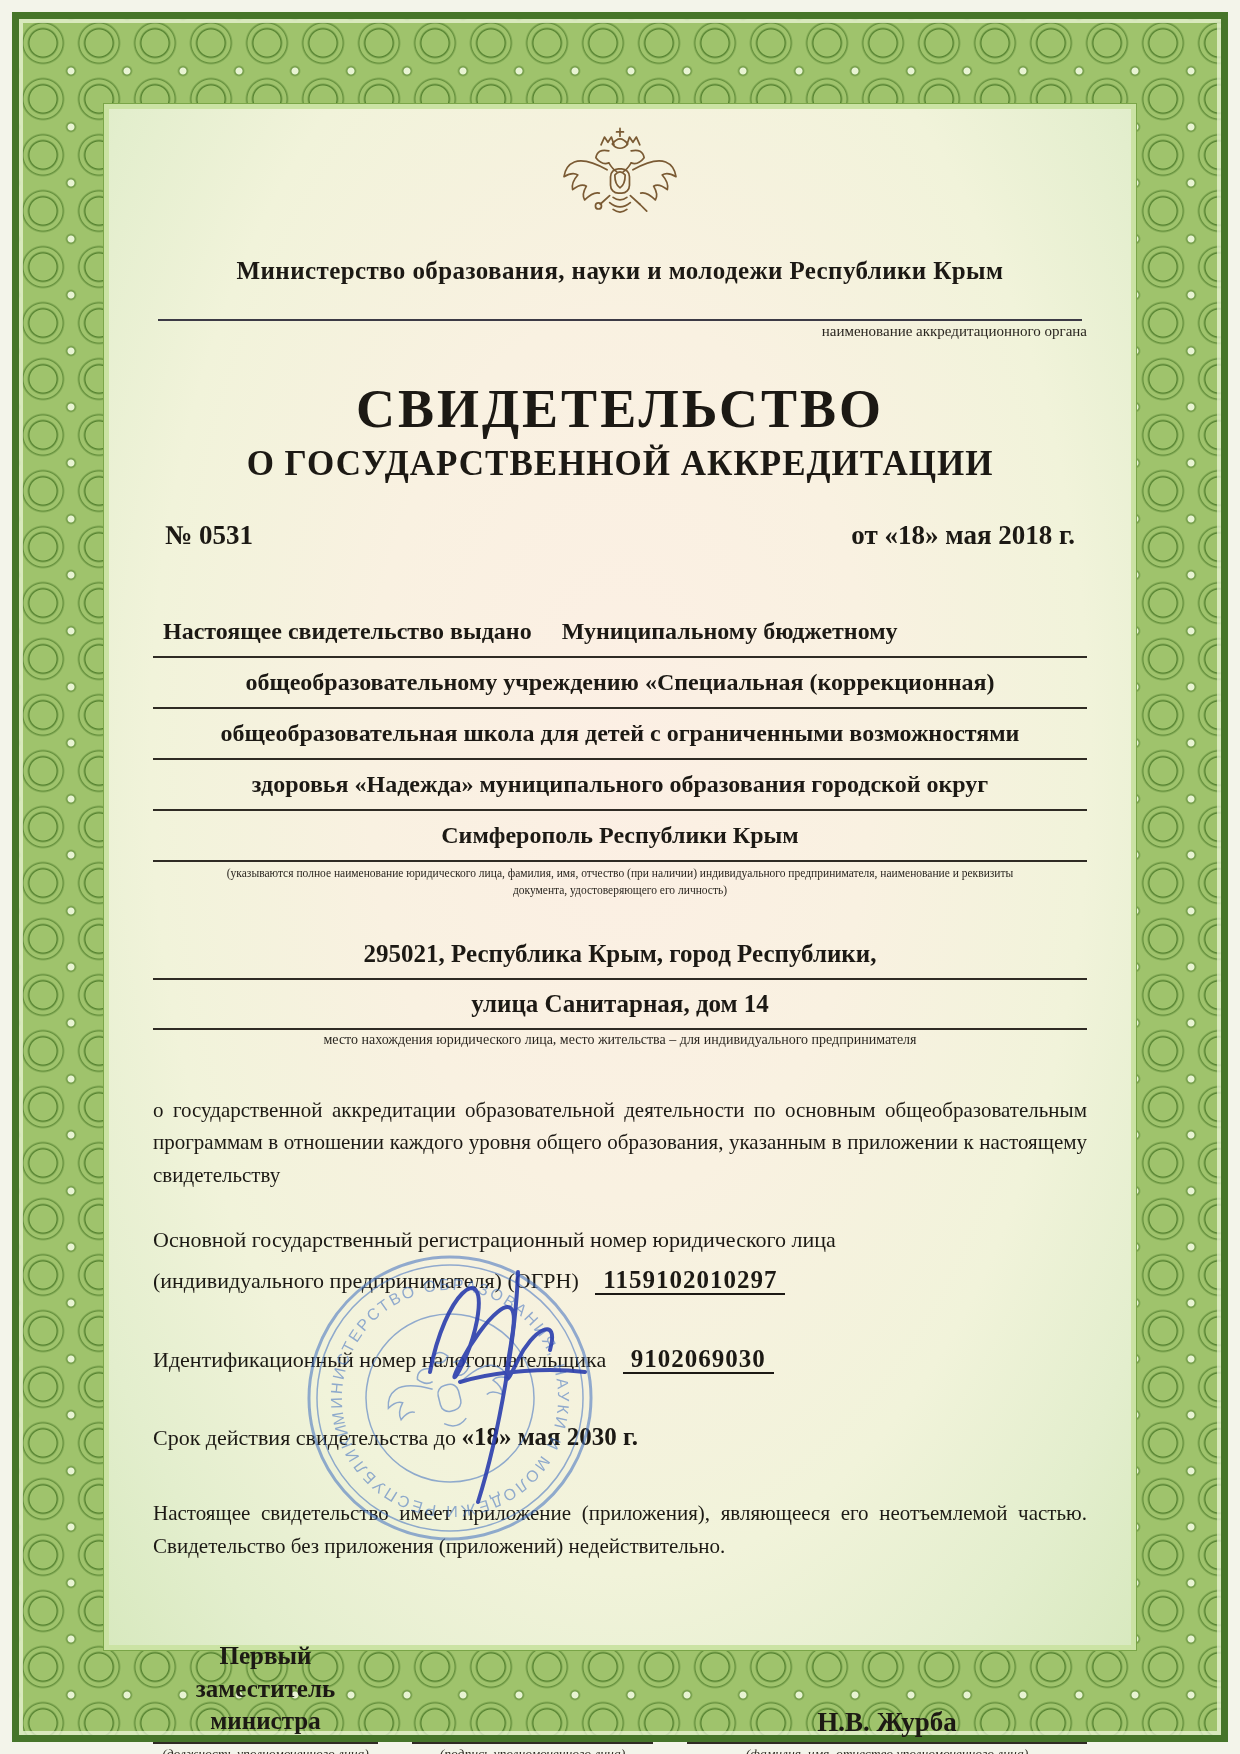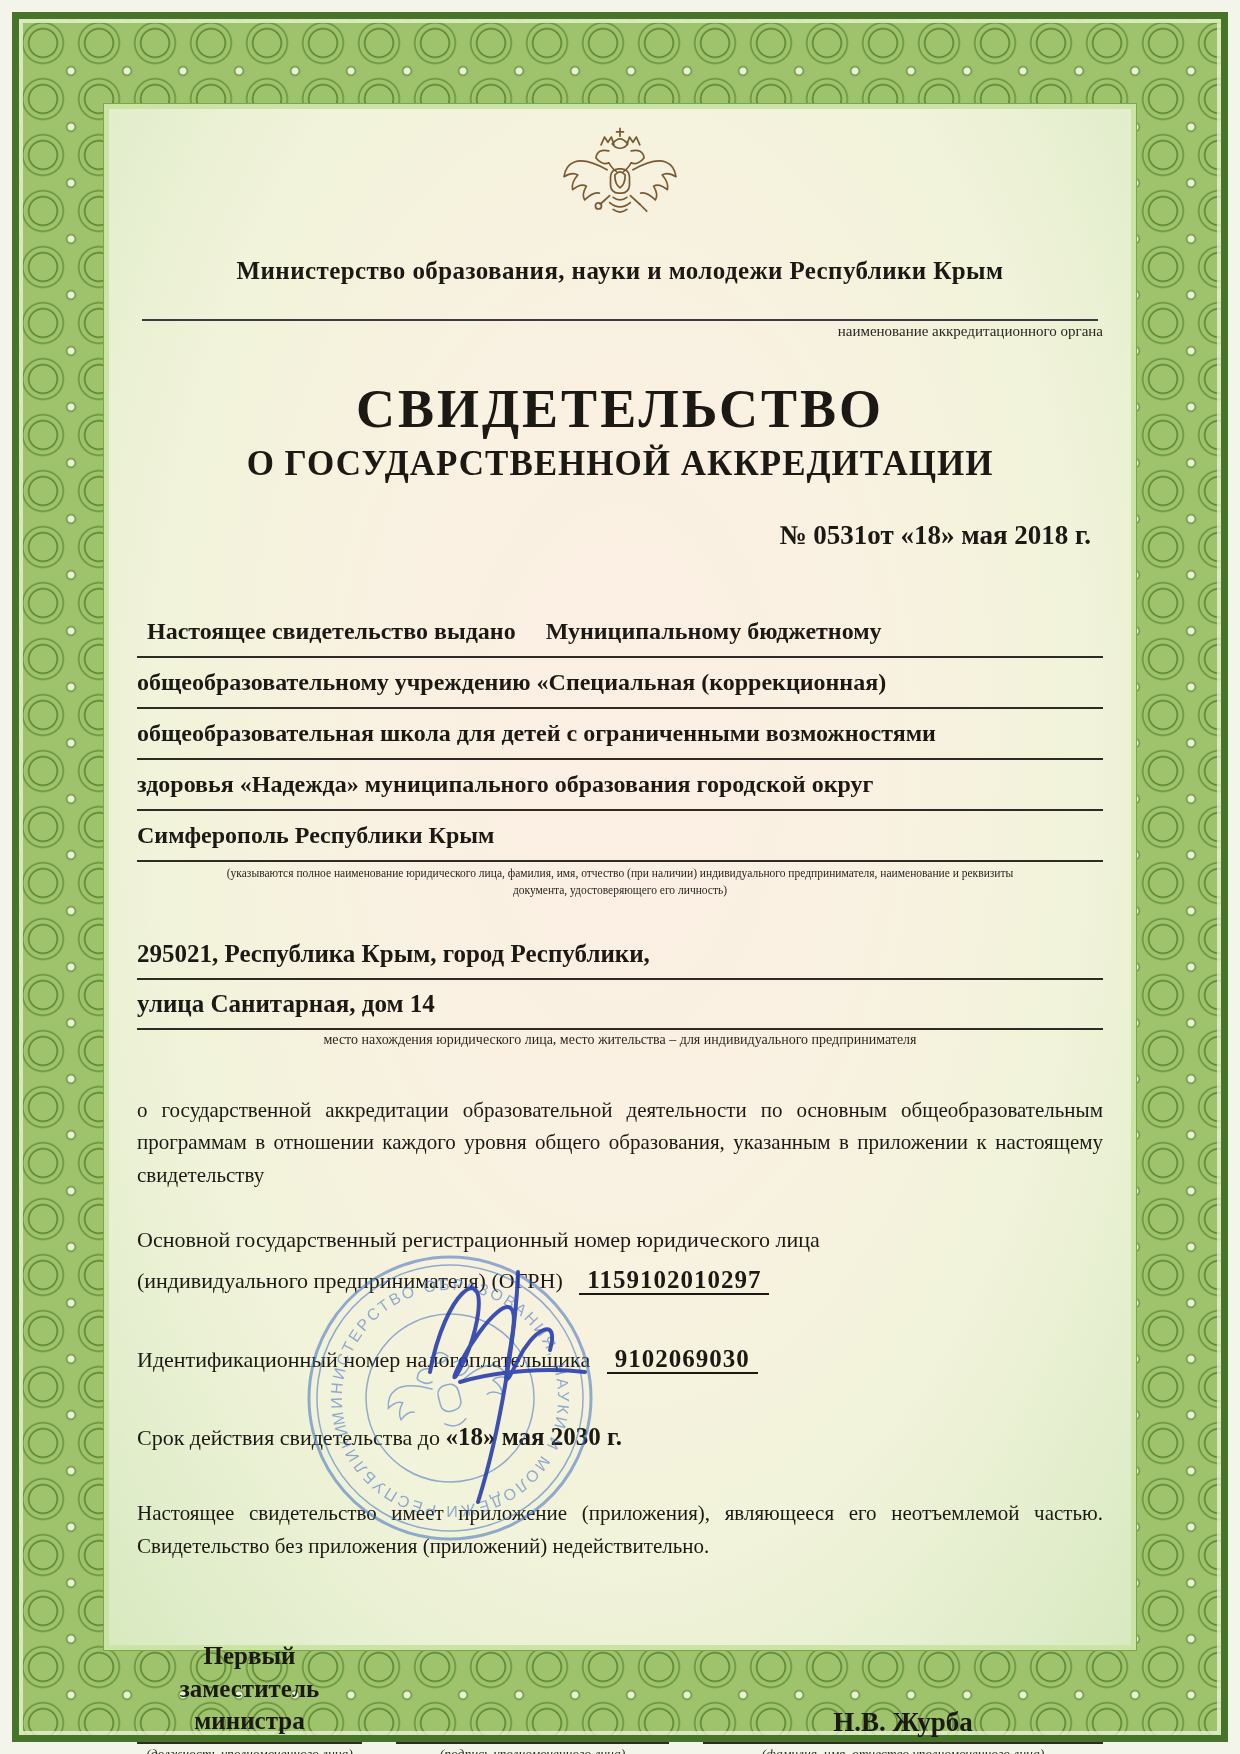--- a/index.html
+++ b/index.html
@@ -23,46 +23,46 @@
     background-size:56px 56px,56px 56px;
     background-position:0 0,28px 28px;
     border:3px solid #46752a;
     box-shadow: inset 0 0 0 4px #46752a, inset 0 0 0 8px rgba(236,246,216,.75);
   }
   .interior{
     position:absolute;inset:104px;
     background:radial-gradient(ellipse at 50% 42%, #fcefe4 0%, #f9f1e1 35%, #f1f3da 65%, #e3eecd 85%, #d8e9bf 100%);
     border:5px solid #cbe3a4;
     box-shadow:0 0 0 1px #7aa548;
-    padding:0 28px;
+    padding:0 44px;
     box-sizing:border-box;
     text-align:center;
   }
   .emblem{margin-top:16px;}
   .ministry{
     margin-top:16px;
     font-size:25px;font-weight:bold;letter-spacing:.4px;
   }
   .org-rule{
     margin:34px auto 0 auto;width:99%;
     border-top:2px solid #3c3a45;
   }
   .org-caption{font-size:15px;margin-top:2px;color:#2a2620;text-align:right;}
   .title1{margin-top:38px;font-size:54px;font-weight:bold;letter-spacing:3px;}
   .title2{margin-top:4px;font-size:35px;font-weight:bold;letter-spacing:1px;}
   .numrow{
-    margin-top:36px;display:flex;justify-content:flex-end;
+    margin-top:36px;display:flex;justify-content:space-between;
     padding:0 12px;font-size:27px;font-weight:bold;
   }
   .issued{margin-top:56px;}
   .form-line{
     border-bottom:2px solid #2f2b24;
     font-size:24px;font-weight:bold;
     line-height:49px;height:49px;white-space:nowrap;
-    text-align:left;
+    text-align:center;
   }
   .form-line.first{text-align:left;padding-left:10px;}
   .form-line.first .gap{display:inline-block;width:30px;}
   .fine-caption{font-size:11.5px;line-height:1.5;margin-top:3px;color:#2a2620;}
   .address{margin-top:30px;}
   .address .form-line{font-size:25px;line-height:48px;height:48px;}
   .addr-caption{font-size:14px;margin-top:2px;color:#2a2620;}
   .para{
     margin-top:46px;font-size:21px;line-height:1.55;
     text-align:justify;

